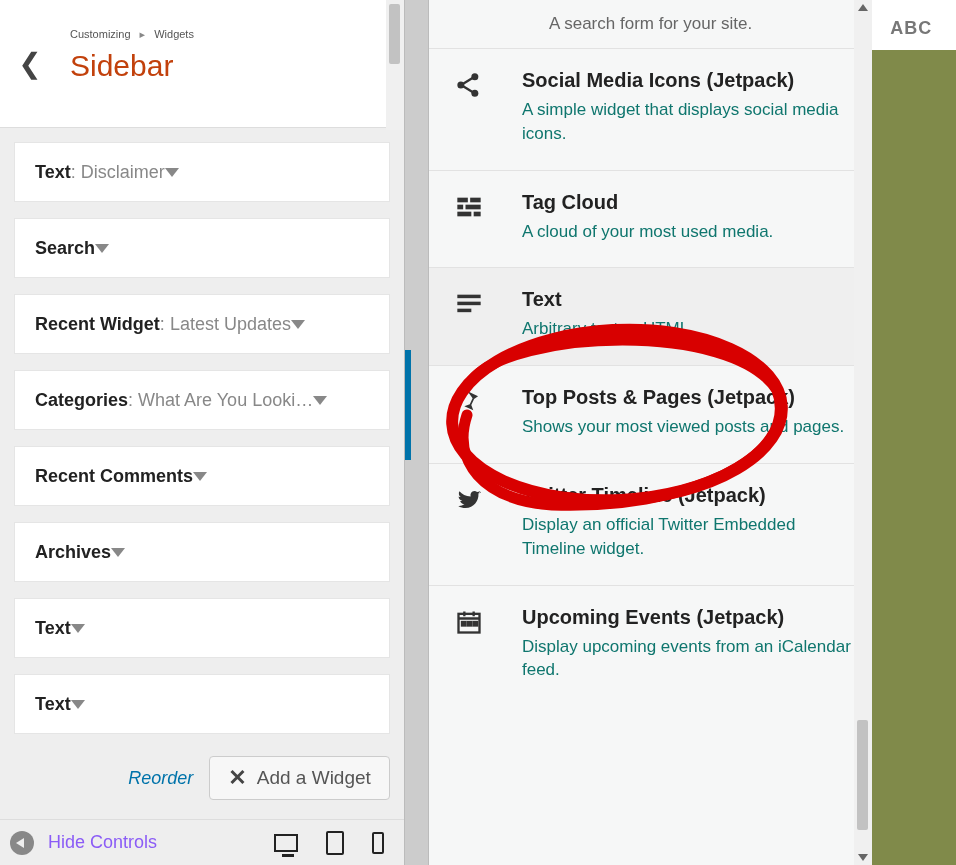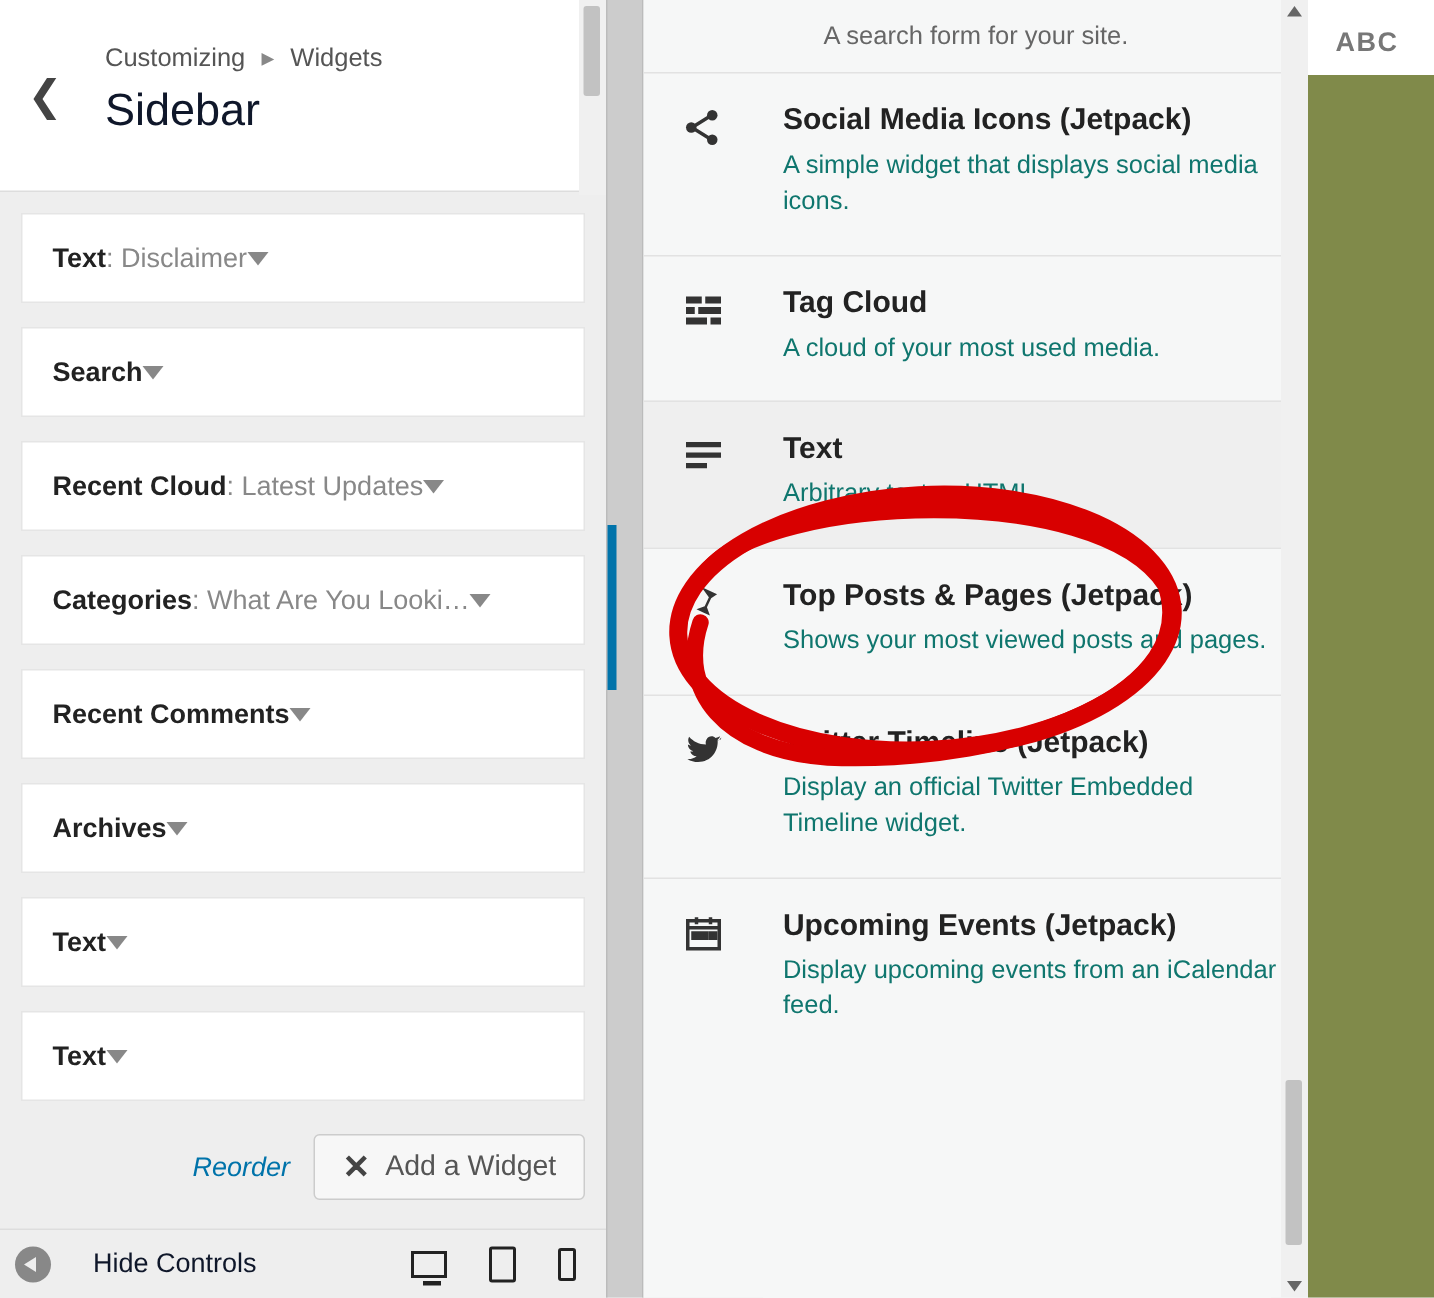--- a/index.html
+++ b/index.html
@@ -41,28 +41,28 @@
     justify-content: center;
     cursor: pointer;
     font-size: 28px;
     color: #444;
   }
   .header-text {
     padding: 28px 10px 10px 10px;
     flex: 1;
   }
   .crumbs {
-    font-size: 17px;
+    font-size: 11px;
     color: #555;
     margin-bottom: 8px;
   }
   .crumbs .sep { margin: 0 6px; color:#888; }
   .section-title {
     font-size: 30px;
-    color: #0f172a;
+    color: #c2410c;
     font-weight: 300;
   }
   .widget-list-wrap {
     flex: 1;
     padding: 14px;
     overflow: hidden;
     display: flex;
     flex-direction: column;
   }
   .widget-row {
@@ -123,22 +123,22 @@
     height: 46px;
     display: flex;
     align-items: center;
     padding: 0 10px;
     gap: 16px;
     position: relative;
   }
   .hide-controls {
     display: flex;
     align-items: center;
-    gap: 28px;
-    color: #0f172a;
+    gap: 14px;
+    color: #8b5cf6;
     font-size: 18px;
     cursor: pointer;
   }
   .circ-arrow {
     width: 24px; height:24px; border-radius:50%;
     background:#888;
     position: relative;
   }
   .circ-arrow::after{
     content:"";
@@ -307,21 +307,21 @@
         <span class="wlabel"><b>Text</b><span class="sub">: </span><span class="sub">Disclaimer</span></span>
         <span class="tri-down"></span>
       </div>
 
       <div class="widget-row">
         <span class="wlabel"><b>Search</b></span>
         <span class="tri-down"></span>
       </div>
 
       <div class="widget-row">
-        <span class="wlabel"><b>Recent Cloud</b><span class="sub">: </span><span class="sub">Latest Updates</span></span>
+        <span class="wlabel"><b>Recent Widget</b><span class="sub">: </span><span class="sub">Latest Updates</span></span>
         <span class="tri-down"></span>
       </div>
 
       <div class="widget-row">
         <span class="wlabel"><b>Categories</b><span class="sub">: </span><span class="sub">What Are You Looki…</span></span>
         <span class="tri-down"></span>
       </div>
 
       <div class="widget-row">
         <span class="wlabel"><b>Recent Comments</b></span>

